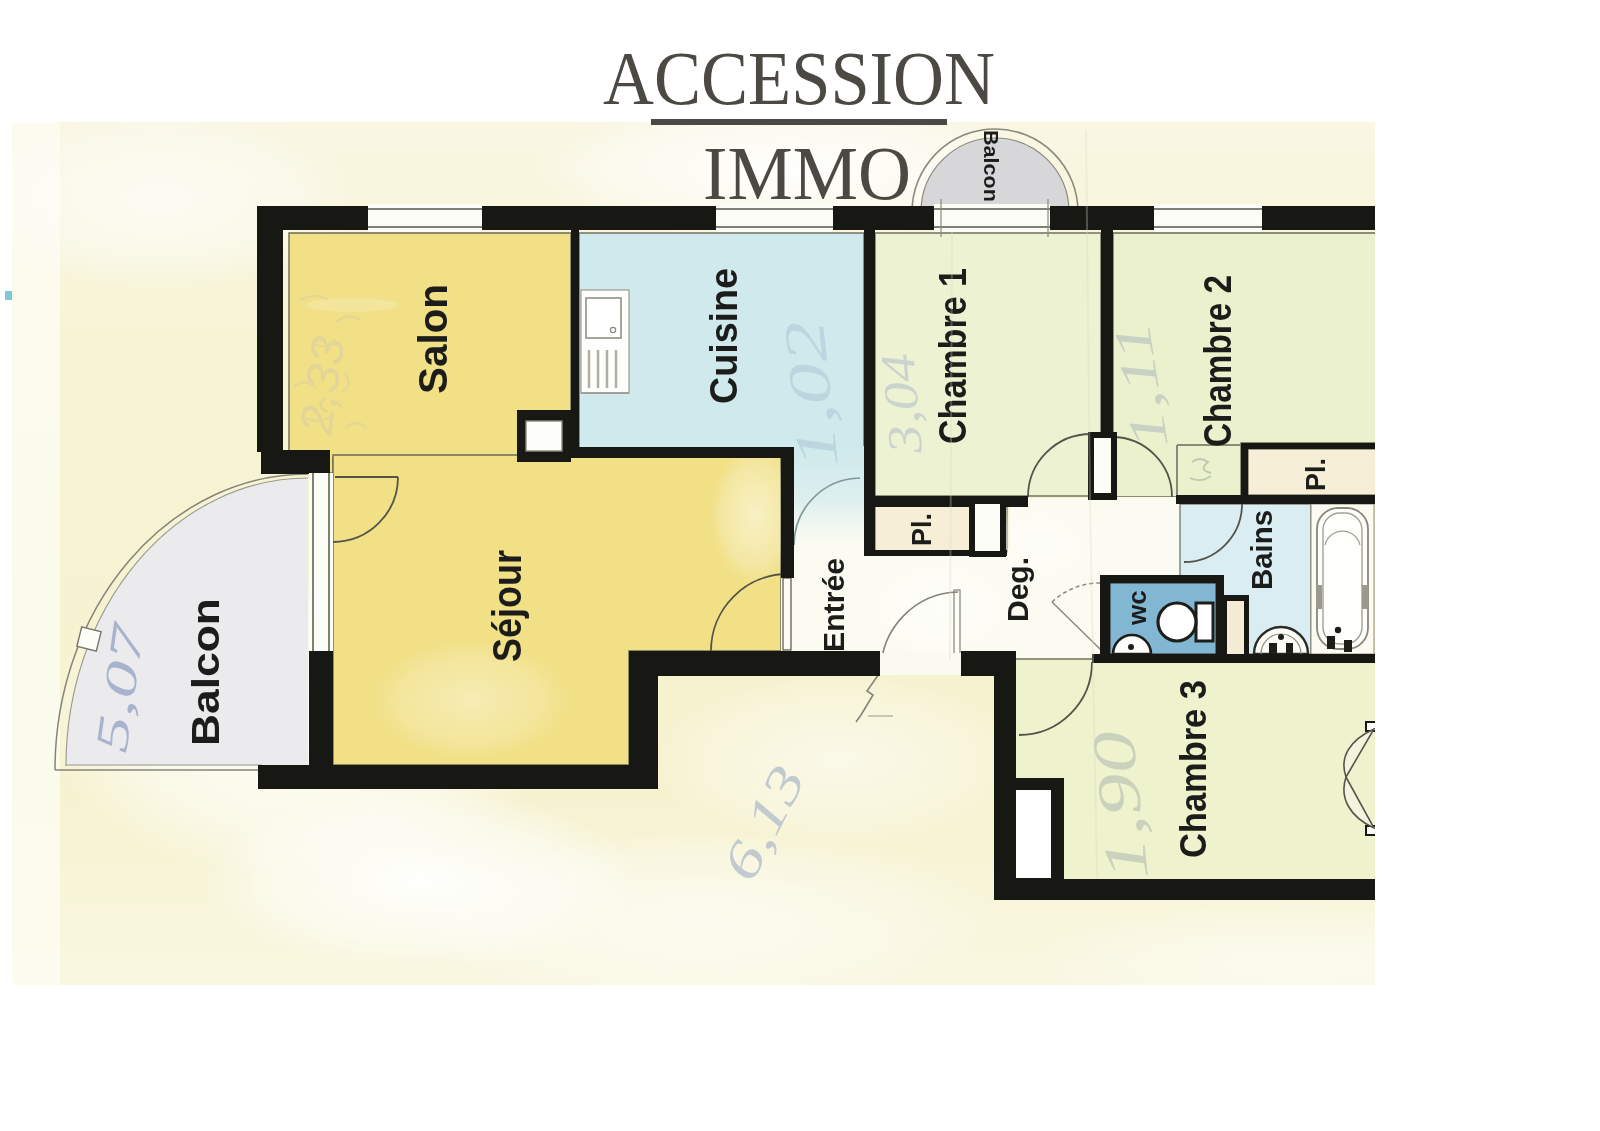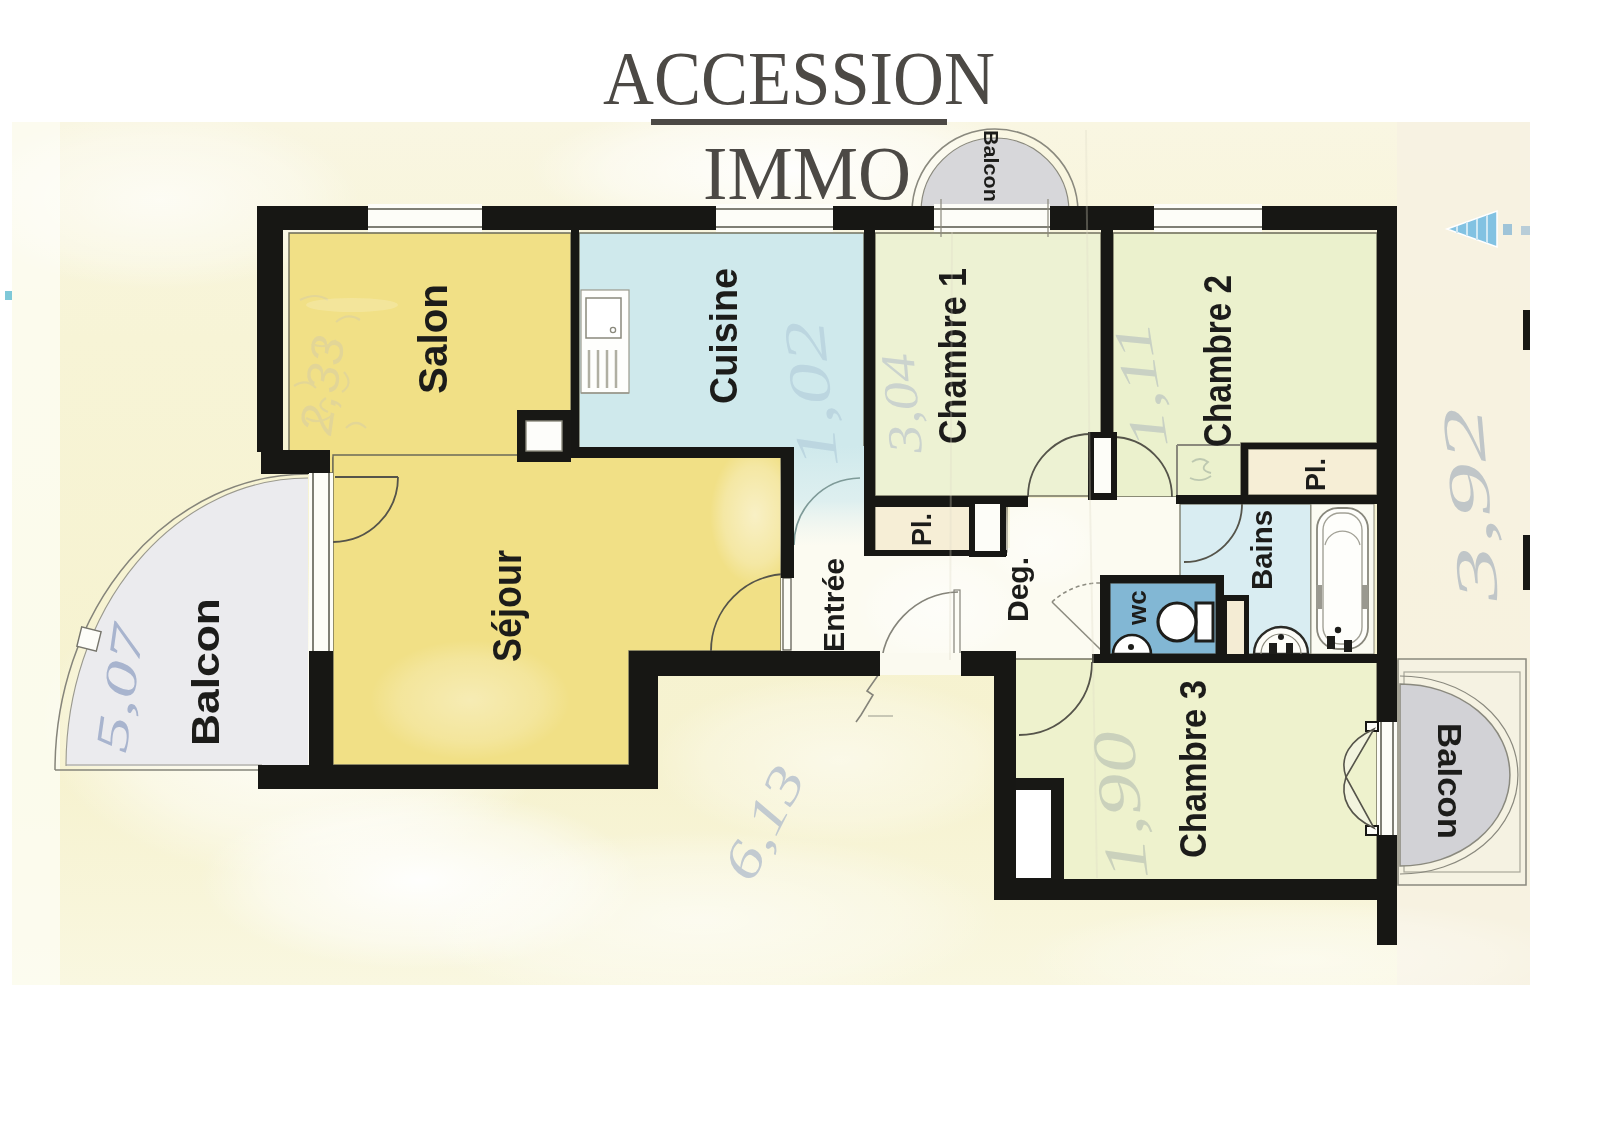--- a/index.html
+++ b/index.html
@@ -1,16 +1,16 @@
 <!DOCTYPE html>
 <html><head>
 <meta charset="utf-8">
 <style>
 html,body{margin:0;padding:0;background:#fff;}
-.page{position:relative;width:1530px;height:1131px;overflow:hidden;background:#fff;}
+.page{position:relative;width:1375px;height:1131px;overflow:hidden;background:#fff;}
 svg{position:absolute;left:0;top:0;}
 text{font-family:"Liberation Sans",sans-serif;}
 .t{font-family:"Liberation Serif",serif;}
 .lbl{font-family:"Liberation Sans",sans-serif;font-weight:bold;fill:#1c1c1a;}
 .hw{font-family:"Liberation Serif",serif;font-style:italic;}
 </style>
 </head>
 <body>
 <div class="page">
 <svg width="1600" height="1131" viewBox="0 0 1600 1131">

